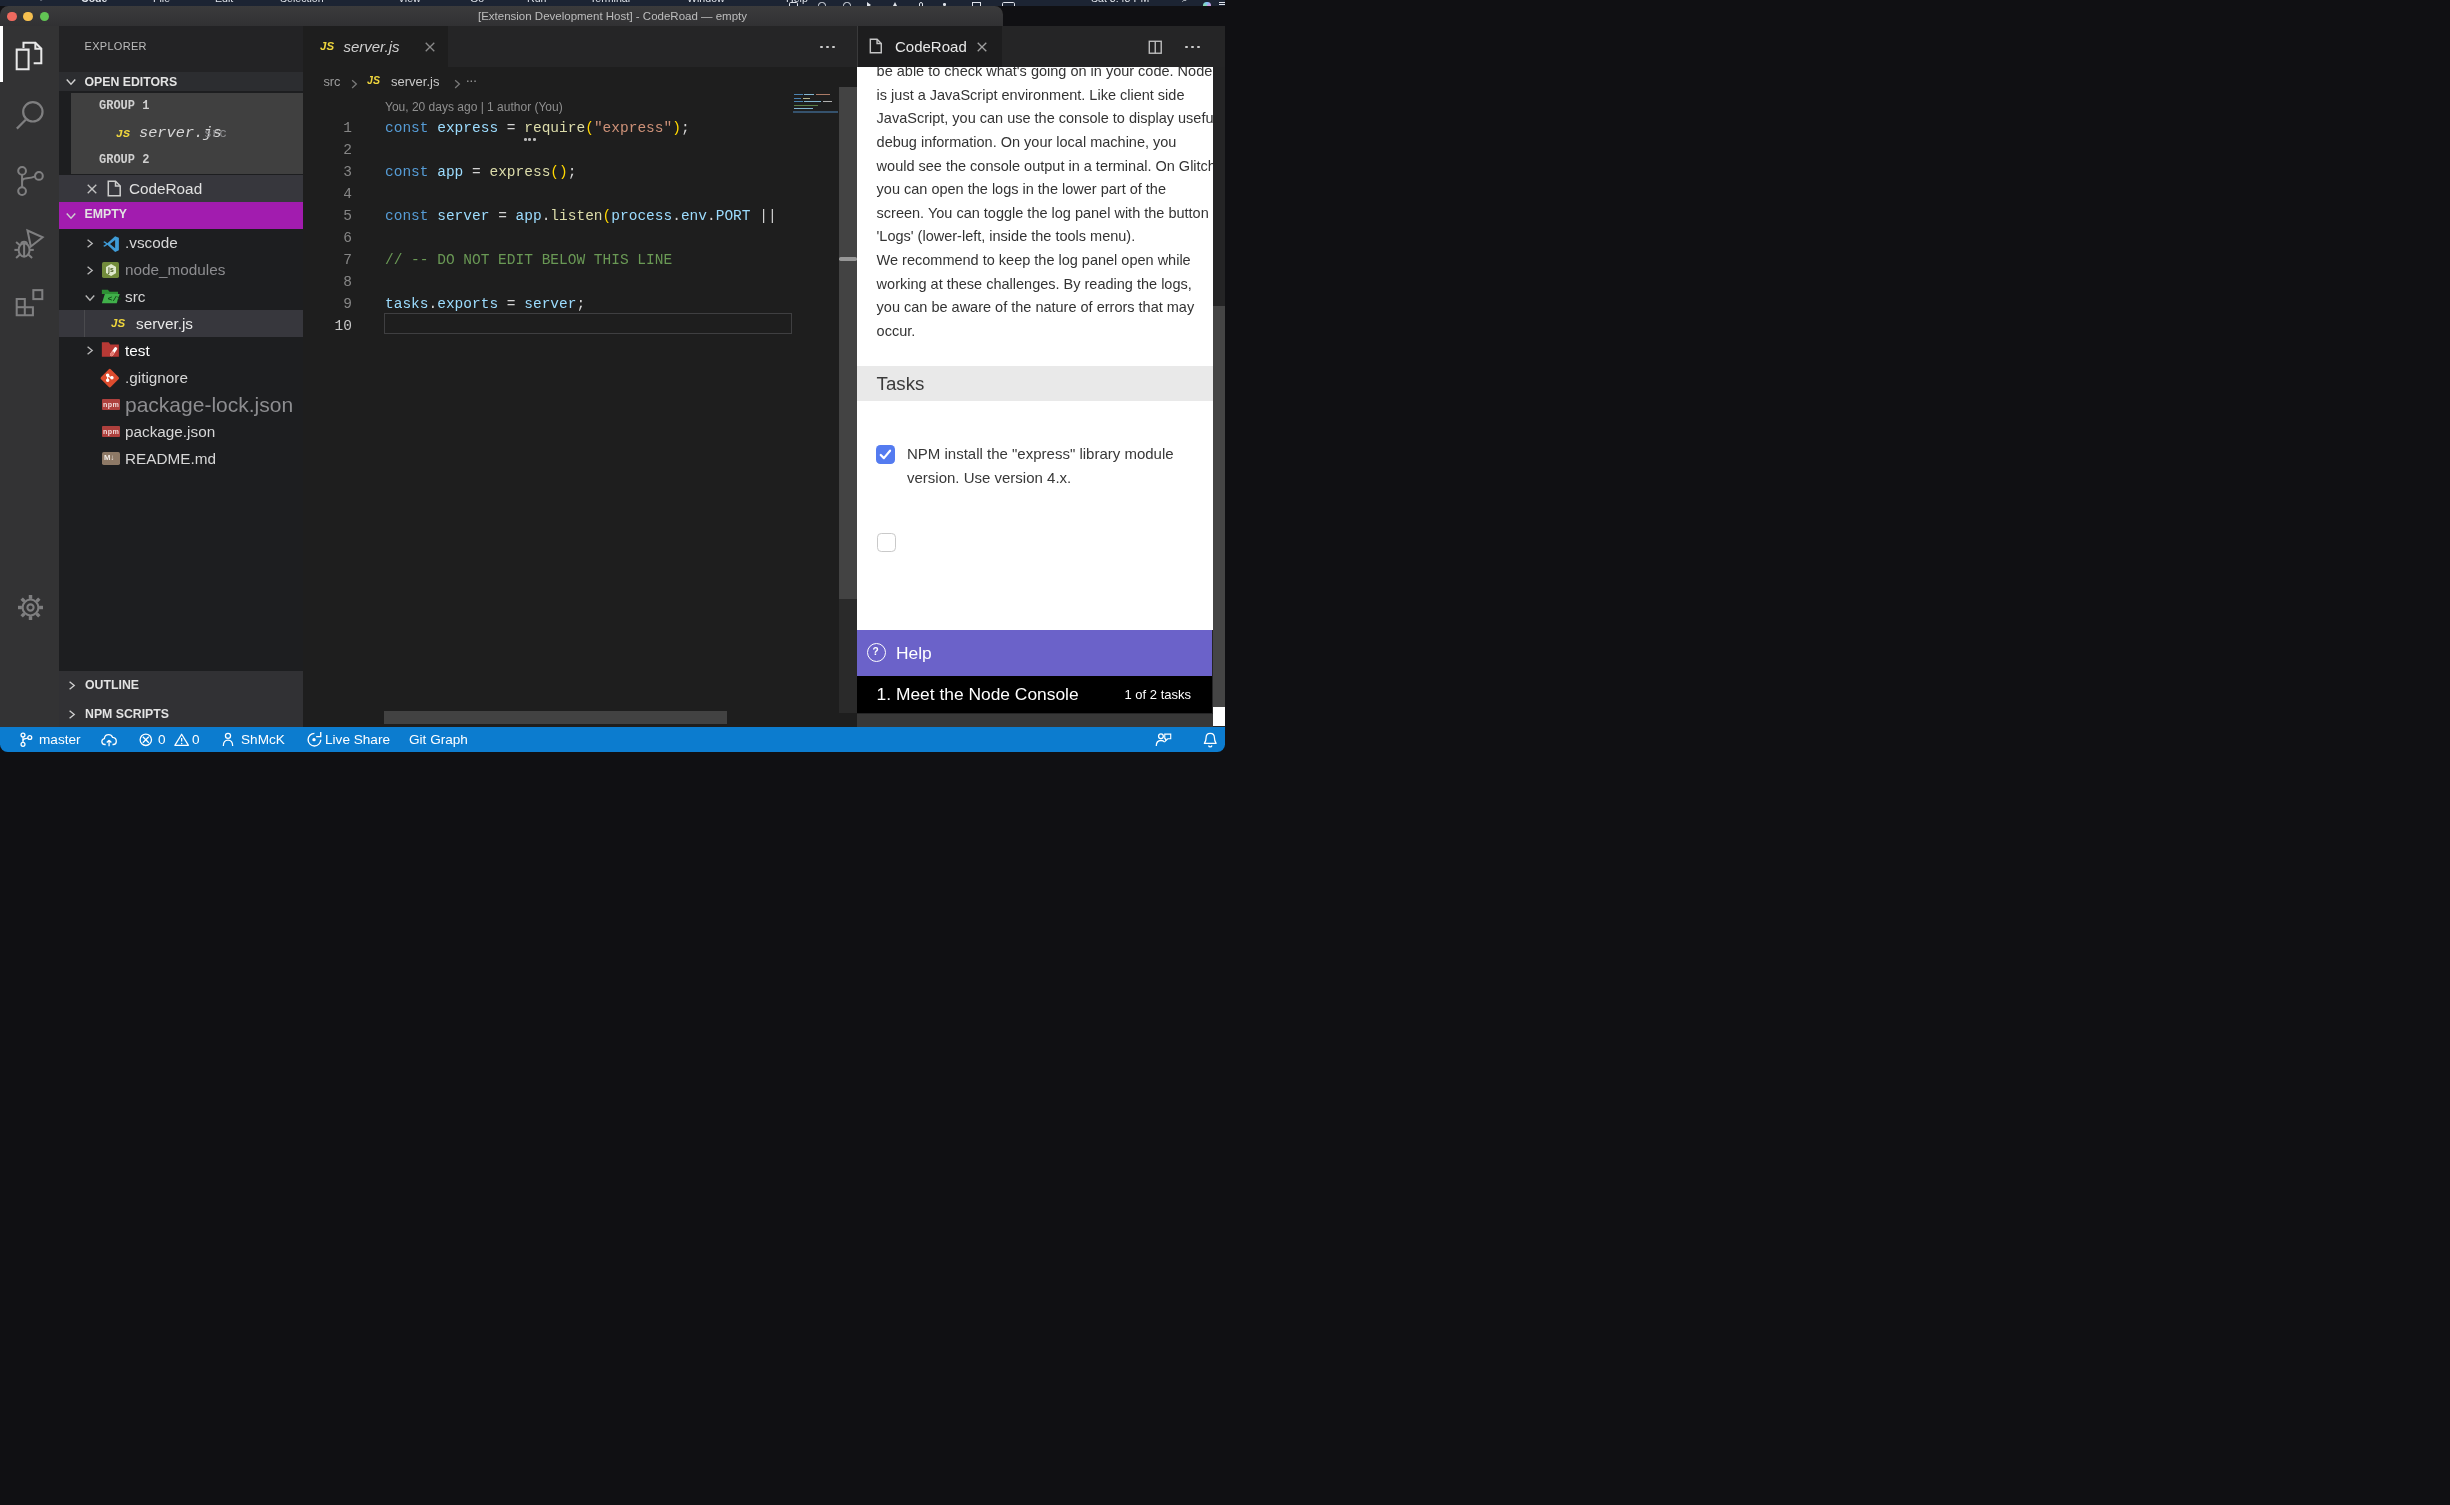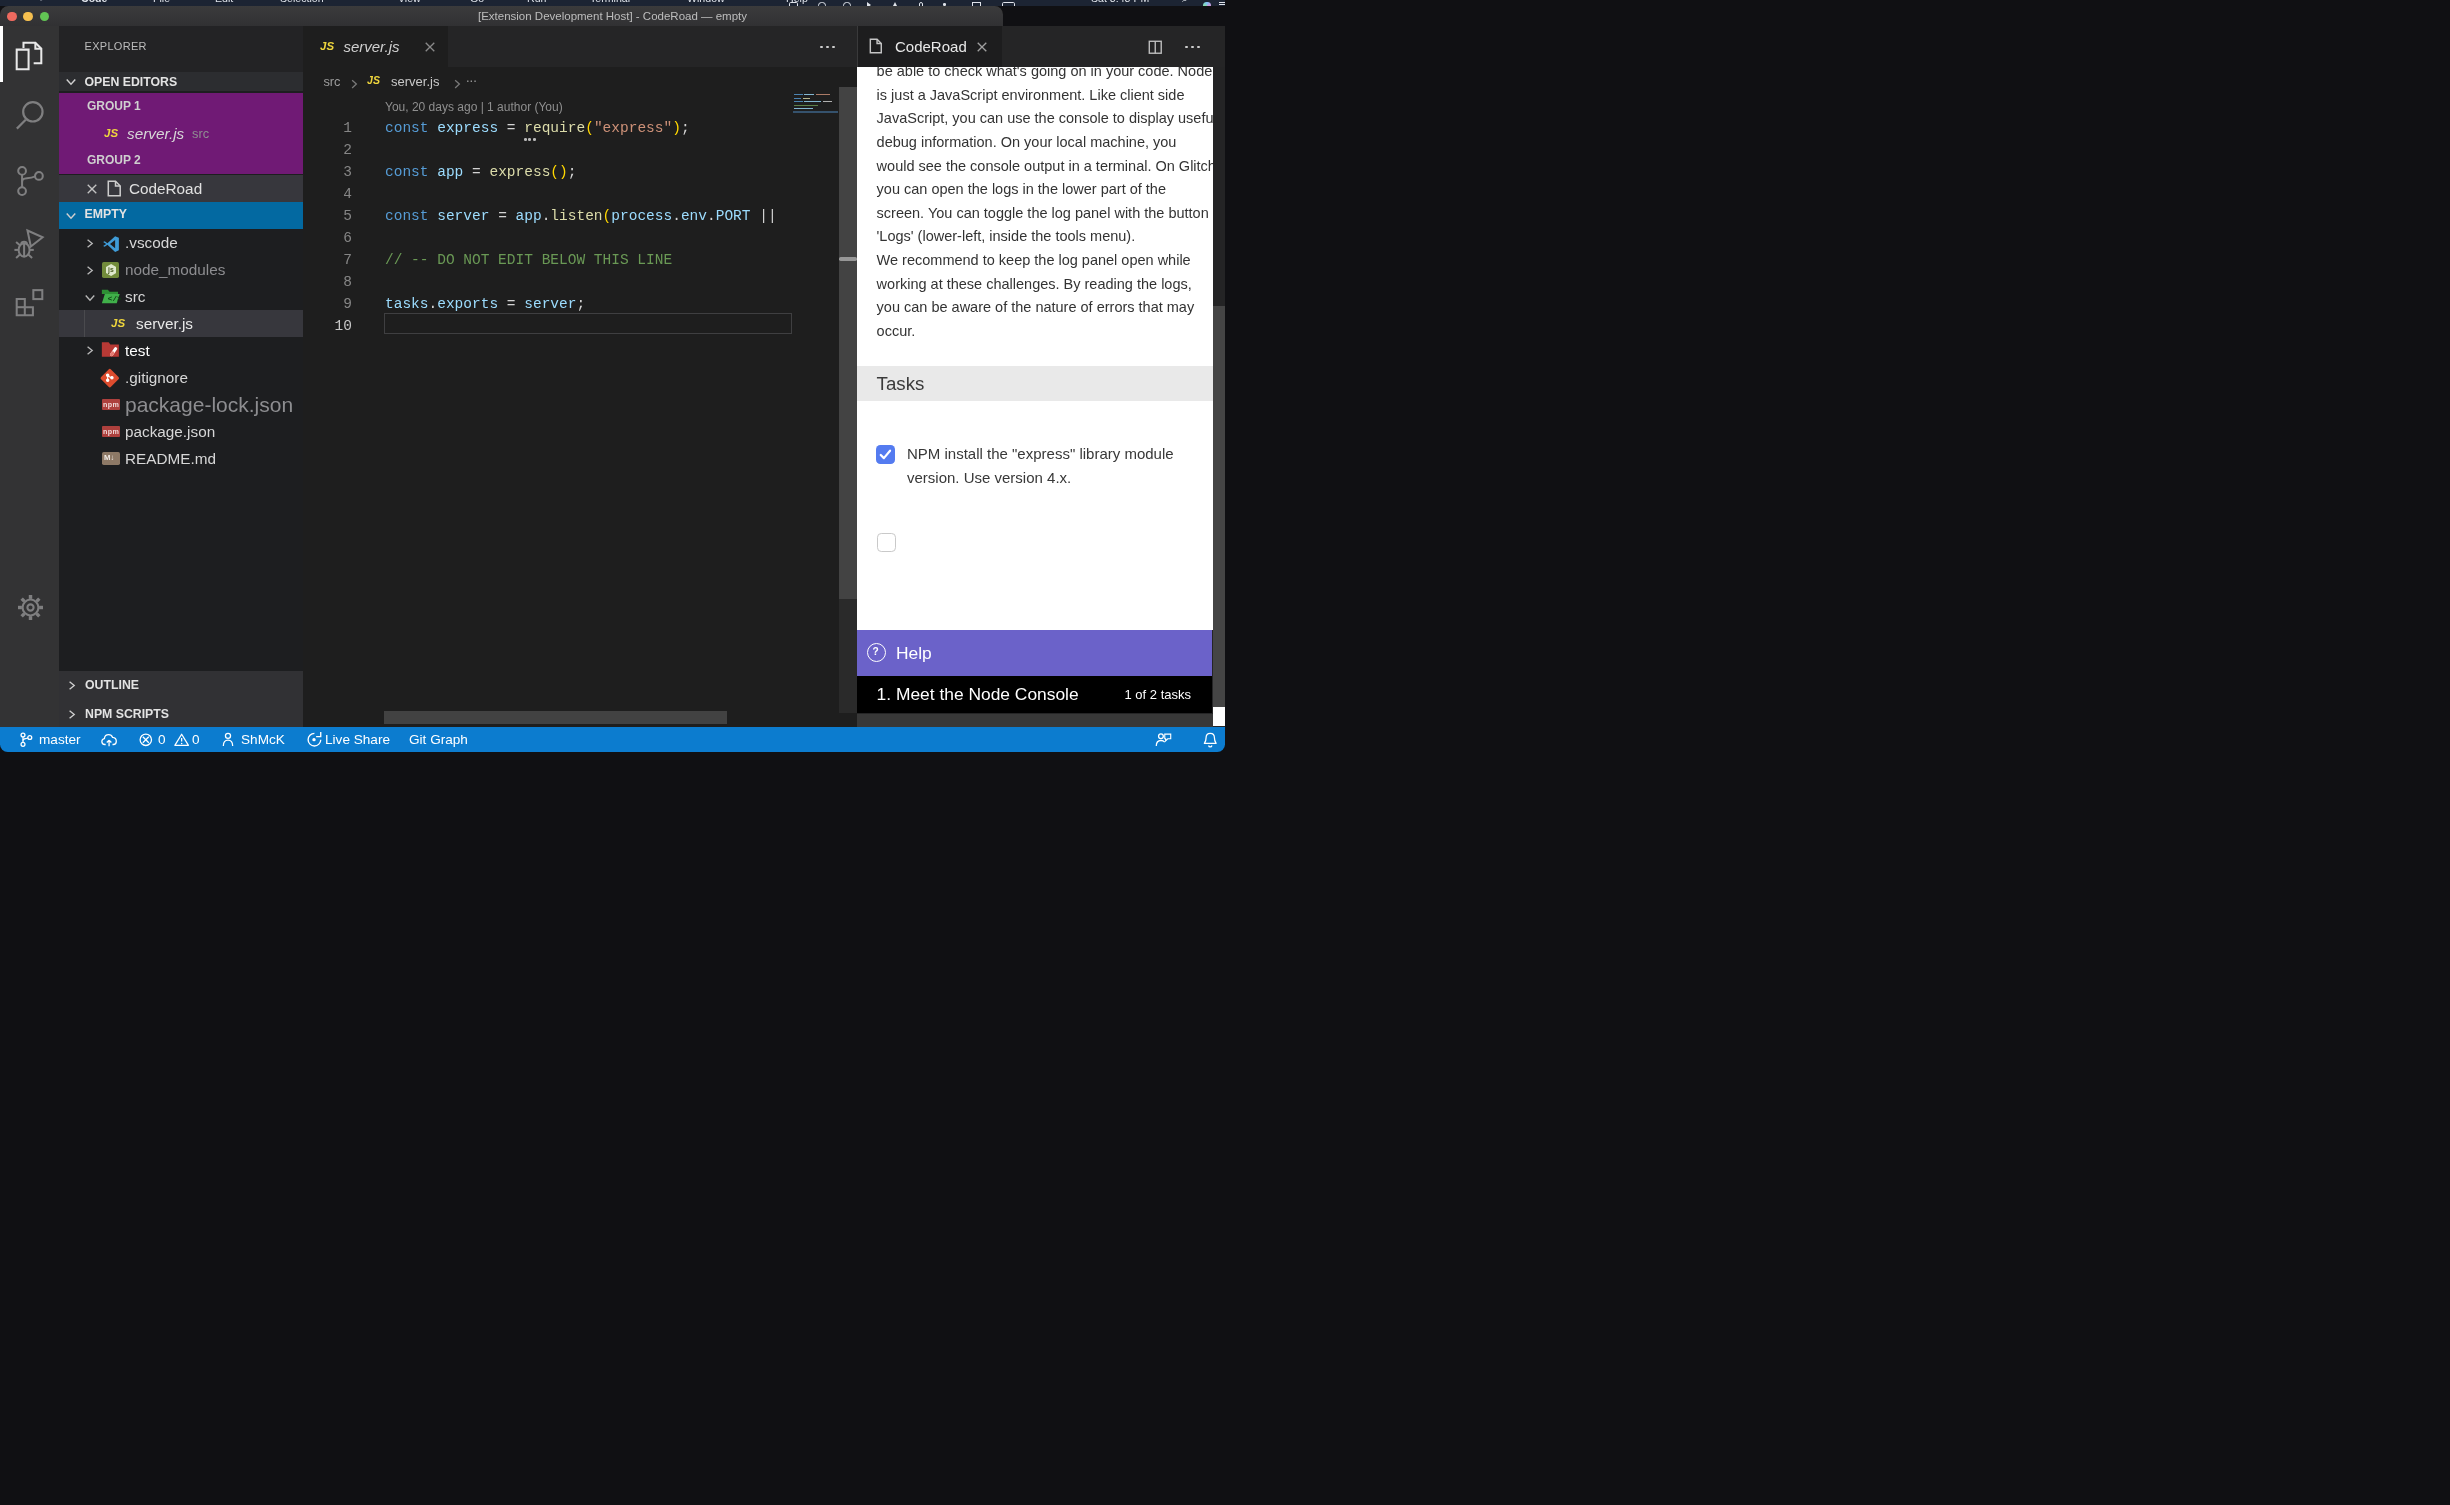--- a/index.html
+++ b/index.html
@@ -117,21 +117,21 @@
   <div class="abs" style="left:0;top:0;width:245px;height:46px;background:#232325;"></div>
   <div class="abs" style="left:25.5px;top:13.6px;font-size:11px;letter-spacing:0.3px;color:#bcbcbc;">EXPLORER</div>
 
   <div class="abs" style="left:0;top:46px;width:245px;height:19.3px;background:#2c2d30;">
     <svg class="abs" style="left:6px;top:5.1px;" width="12" height="9.4" viewBox="0 0 14 11">
         <polyline points="2,3 7,8.5 12,3" fill="none" stroke="#cfcfcf" stroke-width="1.7"></polyline>
       </svg>
     <div class="abs" style="left:25.5px;top:2.6px;font-size:12.3px;font-weight:700;color:#e3e3e3;">OPEN EDITORS</div>
   </div>
 
-  <div class="abs" style="left:0;top:67px;width:245px;height:81px;background:#701a75;">
+  <div class="abs" style="left:12px;top:67px;width:245px;height:81px;background:#404040;font-family:Liberation Mono, monospace;">
     <div class="abs" style="left:28px;top:0;height:27px;line-height:27px;font-size:12px;font-weight:700;color:#cfcfcf;">GROUP 1</div>
     <div class="abs" style="left:45px;top:27px;height:27px;line-height:27px;font-size:11.5px;font-weight:700;font-style:italic;color:#efd63d;">JS</div>
     <div class="abs" style="left:68px;top:27px;height:27px;line-height:27px;font-size:15.3px;font-style:italic;color:#d7d7d7;">server.js</div>
     <div class="abs" style="left:133px;top:27px;height:27px;line-height:27px;font-size:12.8px;color:#8f8f92;">src</div>
     <div class="abs" style="left:28px;top:54px;height:27px;line-height:27px;font-size:12px;font-weight:700;color:#cfcfcf;">GROUP 2</div>
   </div>
 
   <div class="abs" style="left:0;top:149px;width:245px;height:27px;background:#37373d;">
     <svg class="abs" style="left:27px;top:7.7px;" width="12" height="12" viewBox="0 0 14 14">
         <g stroke="#c2c2c2" stroke-width="1.6">
@@ -139,21 +139,21 @@
           <line x1="12" y1="2" x2="2" y2="12"></line>
         </g>
       </svg>
     <svg class="abs" style="left:48px;top:5.1px;" width="14.5" height="17" viewBox="0 0 17 20">
       <path d="M1.5 1.5 H10 L15.5 7 V18.5 H1.5 Z" fill="none" stroke="#cccccc" stroke-width="1.8"></path>
       <path d="M10 1.5 V7 H15.5" fill="none" stroke="#cccccc" stroke-width="1.8"></path>
     </svg>
     <div class="abs" style="left:70px;top:0;height:27px;line-height:27px;font-size:15.3px;color:#e0e0e0;">CodeRoad</div>
   </div>
 
-  <div class="abs" style="left:0;top:176px;width:245px;height:27px;background:#0369a1;">
+  <div class="abs" style="left:0;top:176px;width:245px;height:27px;background:#a21caf;">
     <svg class="abs" style="left:6px;top:9.4px;" width="12" height="9.4" viewBox="0 0 14 11">
         <polyline points="2,3 7,8.5 12,3" fill="none" stroke="#cfcfcf" stroke-width="1.7"></polyline>
       </svg>
     <div class="abs" style="left:25.5px;top:5.1px;font-size:12.3px;font-weight:700;color:#e3e3e3;">EMPTY</div>
   </div>
 </div>
 
 <div class="abs" style="left:59px;top:26px;width:245px;height:701px;overflow:hidden;">
 
   <svg class="abs" style="left:25.5px;top:212px;" width="9.4" height="11" viewBox="0 0 11 13">

